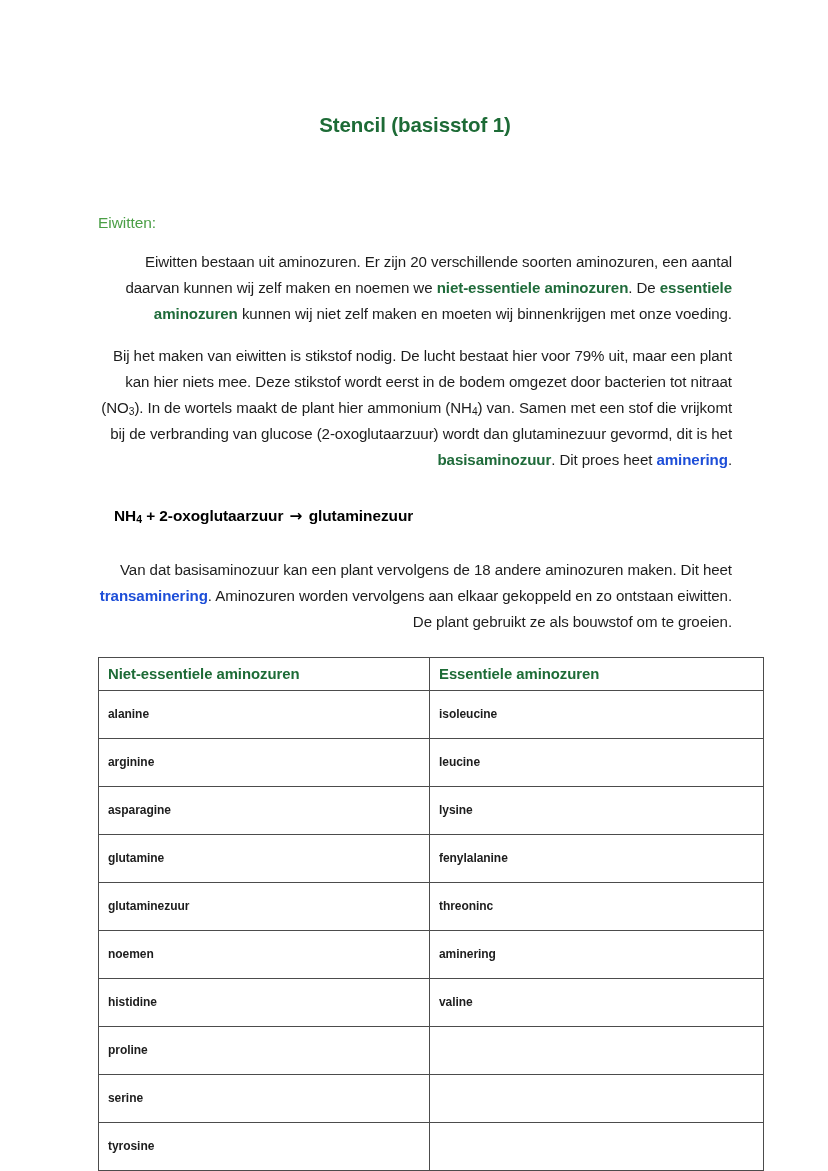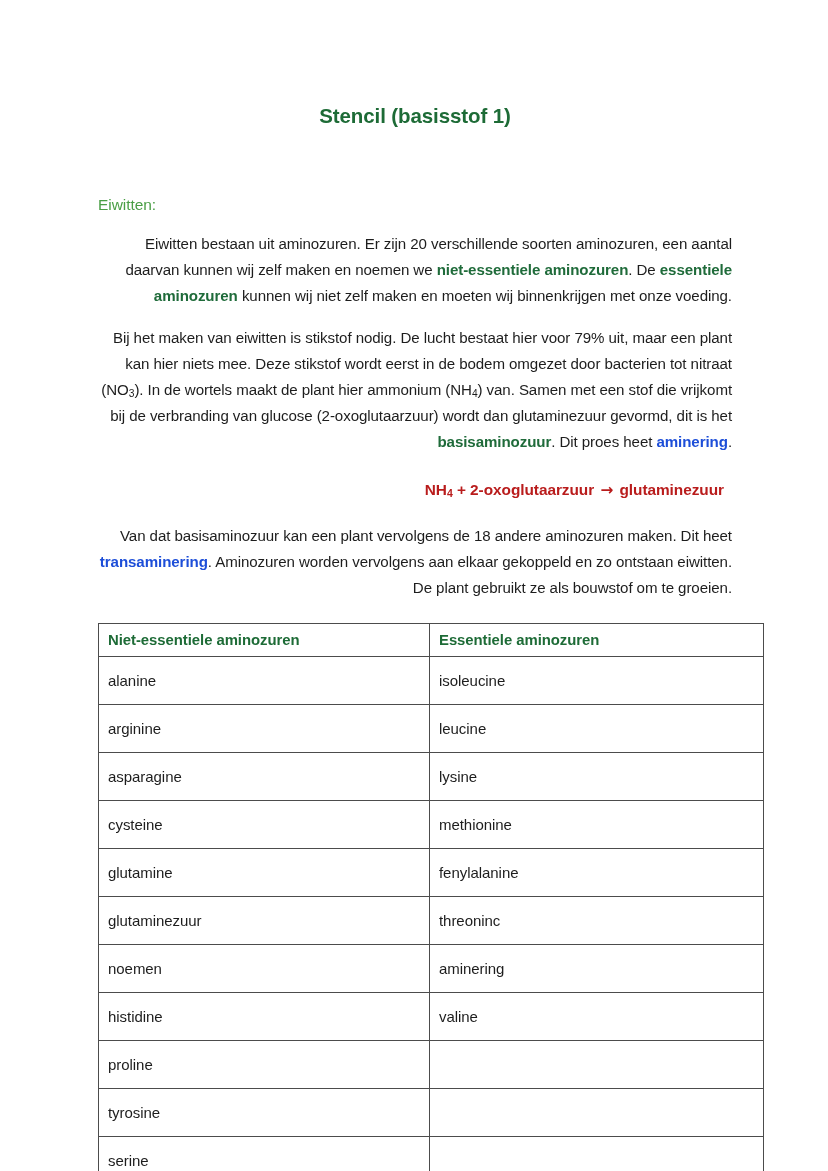--- a/index.html
+++ b/index.html
@@ -18,21 +18,21 @@
     position: relative;
     width: 828px;
     height: 1171px;
     background: #ffffff;
     box-sizing: border-box;
     padding: 0 96px 0 98px;
   }
 
   
   .doc-title {
-    margin: 5px;
+    margin: 14px;
     padding-top: 99px;
     text-align: center;
     font-size: 20.5px;
     font-weight: bold;
     color: #1d6b36;
     letter-spacing: -0.1px;
   }
 
   
   .section-heading {
@@ -68,26 +68,26 @@
   }
 
   sub {
     font-size: 0.68em;
     line-height: 0;
     vertical-align: -0.22em;
   }
 
   
   .equation {
-    margin: 8px;
+    margin: 16px;
     padding-top: 19px;
-    text-align: right;
+    text-align: left;
     font-size: 15.4px;
     font-weight: bold;
-    color: #b91c1c;
+    color: #000000;
     letter-spacing: -0.05px;
   }
   .equation .arrow {
     font-family: "DejaVu Sans", sans-serif;
     font-weight: bold;
     padding: 0 2px;
   }
 
   
   .aa-table {
@@ -100,22 +100,22 @@
   .aa-table col.c1 { width: 331px; }
   .aa-table col.c2 { width: 334px; }
 
   .aa-table th,
   .aa-table td {
     border: 1.2px solid #4c4c4c;
     height: 48px;
     padding: 0 0 0 9px;
     text-align: left;
     vertical-align: middle;
-    font-size: 15px;
-    font-weight: normal;
+    font-size: 12px;
+    font-weight: bold;
     color: #1d1d1d;
     letter-spacing: -0.05px;
     box-sizing: border-box;
   }
   .aa-table th {
     font-weight: bold;
     color: #1d6b36;
     font-size: 14.9px;
     height: 33px;
   }
@@ -156,47 +156,43 @@
         </tr>
         <tr>
           <td>arginine</td>
           <td>leucine</td>
         </tr>
         <tr>
           <td>asparagine</td>
           <td>lysine</td>
         </tr>
         <tr>
-          <td>cysteine</td>
-          <td>methionine</td>
-        </tr>
-        <tr>
           <td>glutamine</td>
           <td>fenylalanine</td>
         </tr>
         <tr>
           <td>glutaminezuur</td>
           <td>threoninc</td>
         </tr>
         <tr>
           <td>noemen</td>
           <td>aminering</td>
         </tr>
         <tr>
           <td>histidine</td>
           <td>valine</td>
         </tr>
         <tr>
           <td>proline</td>
           <td class="empty"></td>
         </tr>
         <tr>
-          <td>tyrosine</td>
+          <td>serine</td>
           <td class="empty"></td>
         </tr>
         <tr>
-          <td>serine</td>
+          <td>tyrosine</td>
           <td class="empty"></td>
         </tr>
       </tbody>
   </table>
 
 </div>
 
 </body></html>

